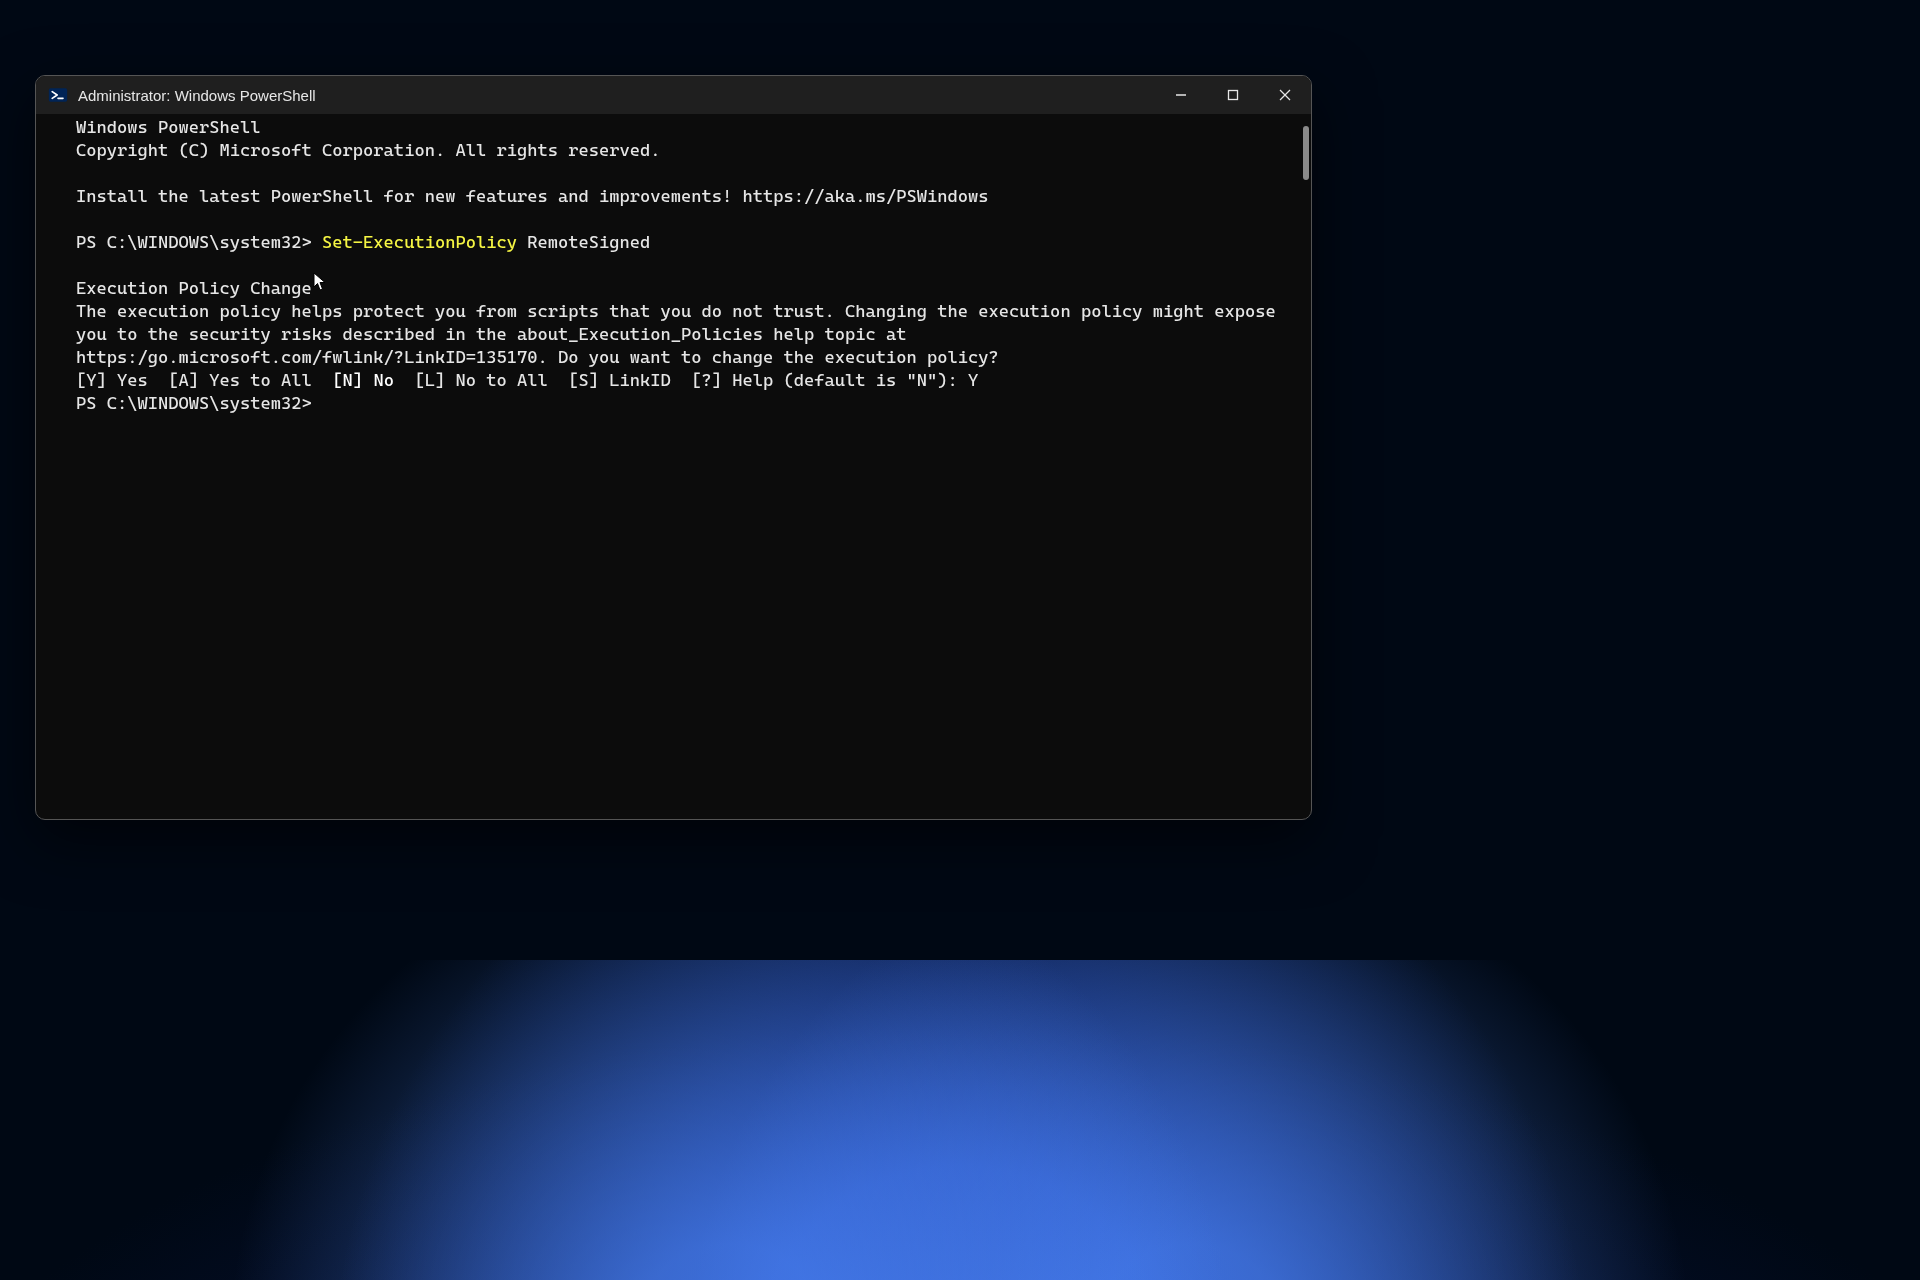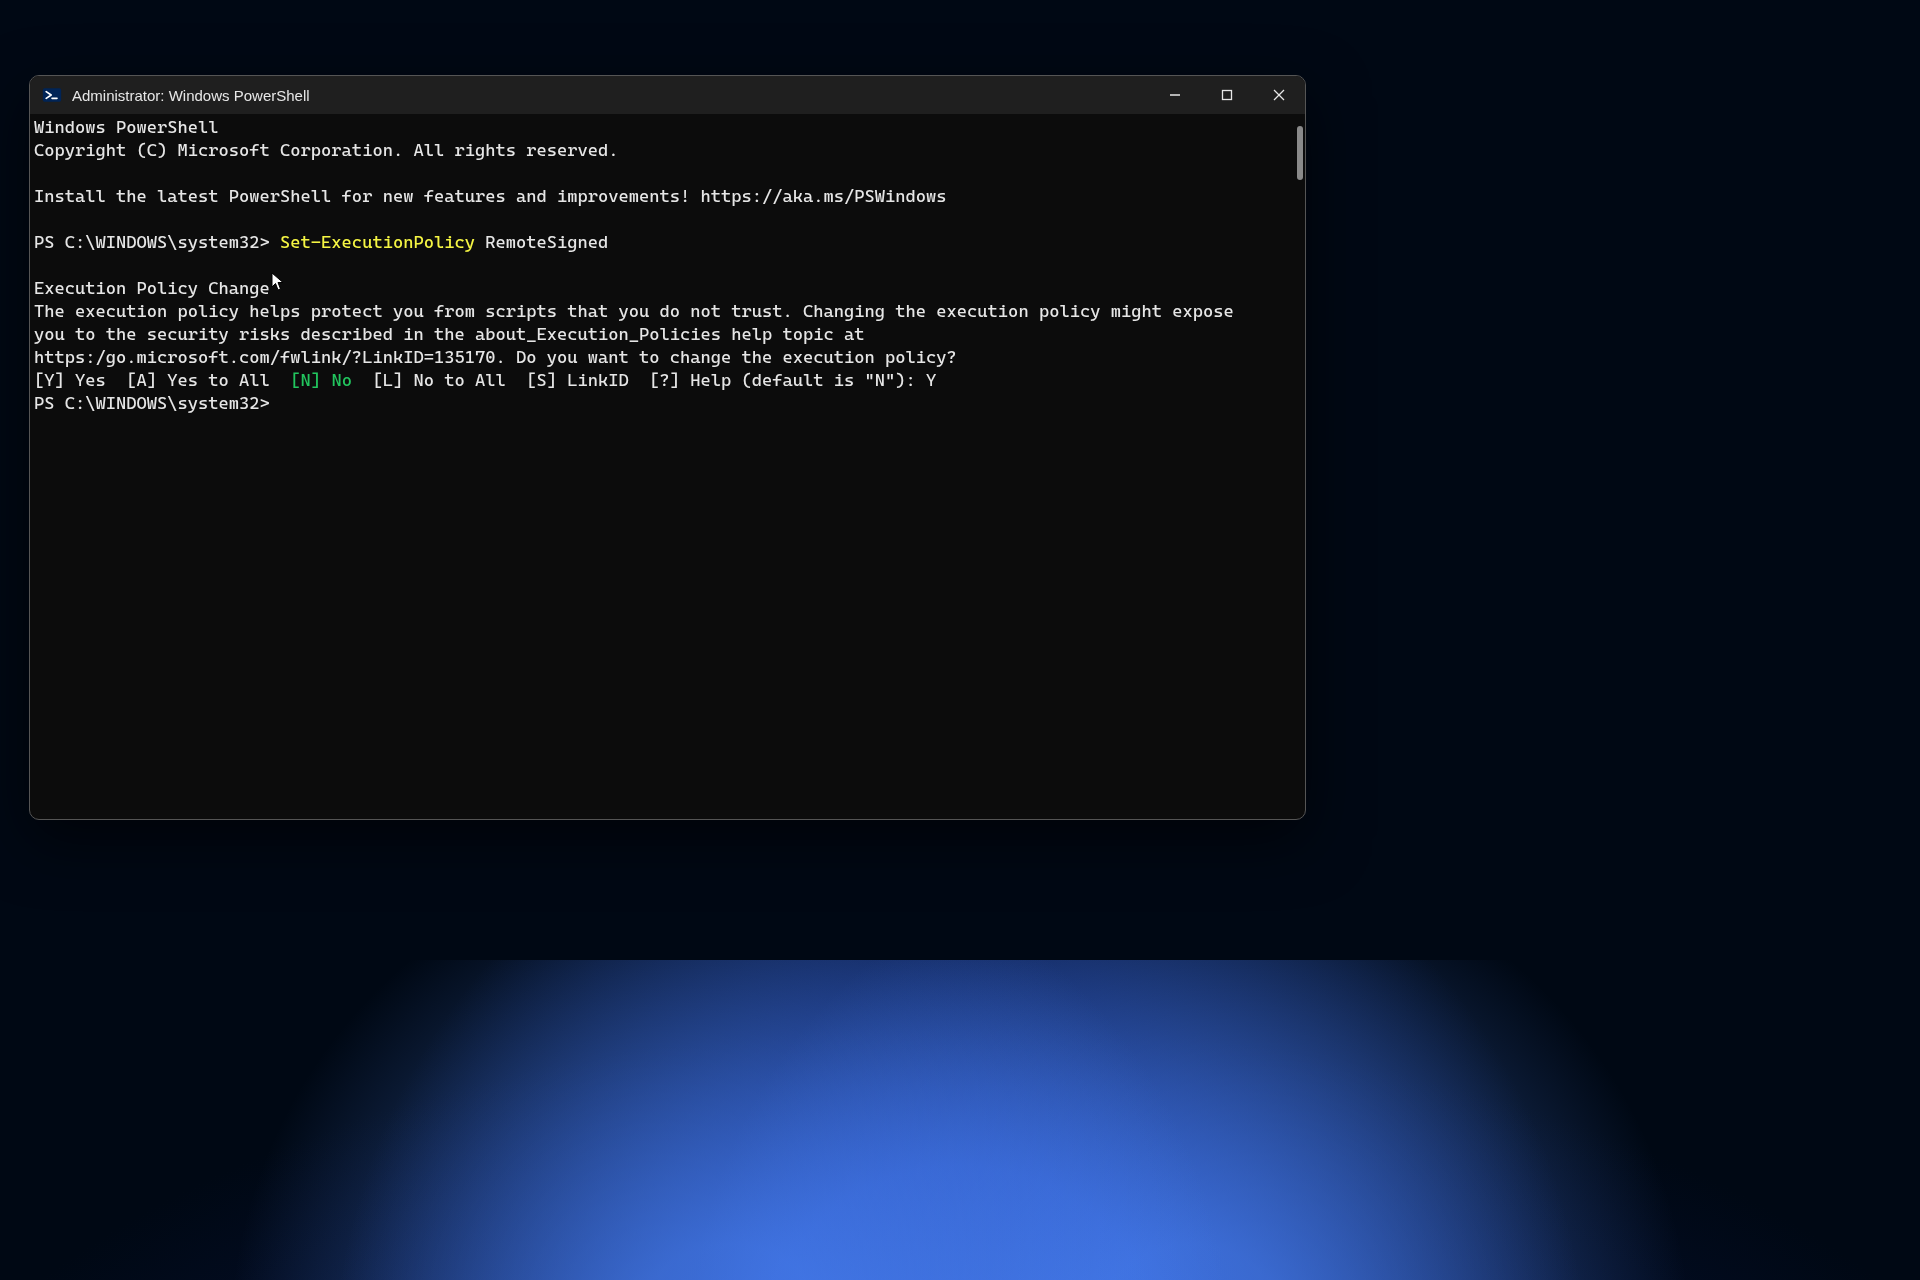--- a/index.html
+++ b/index.html
@@ -14,21 +14,21 @@
     .desktop-bloom {
       position:absolute; left:0; right:0; bottom:0; height:320px;
       background:
         radial-gradient(circle at 38% 120%, rgba(80,140,255,.6) 0 8%, transparent 40%),
         radial-gradient(circle at 62% 120%, rgba(80,140,255,.6) 0 8%, transparent 40%),
         radial-gradient(circle at 50% 130%, rgba(40,80,200,.8) 0 20%, transparent 60%);
       pointer-events:none;
     }
     .window {
       position:absolute;
-      top:75px; left:29px;
+      top:75px; left:35px;
       width:1277px; height:745px;
       background:#0c0c0c;
       border:1px solid #555;
       border-radius:10px;
       box-shadow:0 20px 60px rgba(0,0,0,.6);
       display:flex; flex-direction:column;
       overflow:hidden;
     }
     .titlebar {
       height:38px;
@@ -49,27 +49,28 @@
     }
     .console {
       flex:1; position:relative;
       font-family: Consolas, "Cascadia Mono", monospace;
       font-size:17.5px;
       line-height:23px;
       padding:2px 4px;
       color:#e6e6e6;
       white-space:pre-wrap;
       overflow:hidden;
+      margin-left:36px;
     }
     .scroll-thumb {
       position:absolute; top:12px; right:2px; width:6px; height:54px;
       background:#8a8a8a; border-radius:3px;
     }
     .cmd-yellow { color:#f5f543; }
-    .opt-yellow { color:#22c55e;text-align:right; }
+    .opt-yellow { color:#ffffff;text-align:right; }
     .plain     { color:#e6e6e6; }
     .cursor-ptr {
       position:absolute; width:14px; height:20px;
       pointer-events:none;
     }
   </style>
 </head>
 <body>
 
 <div class="desktop-bloom"></div>

